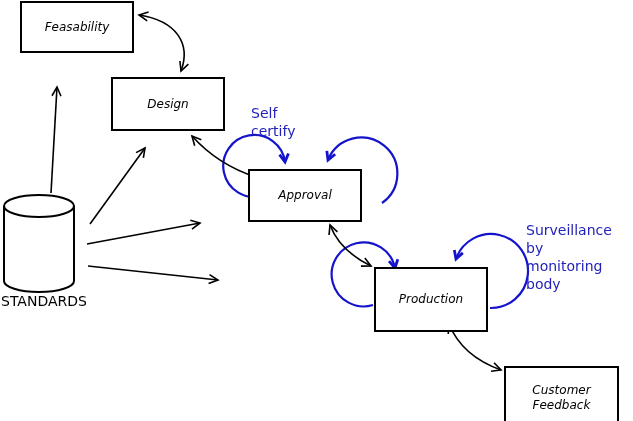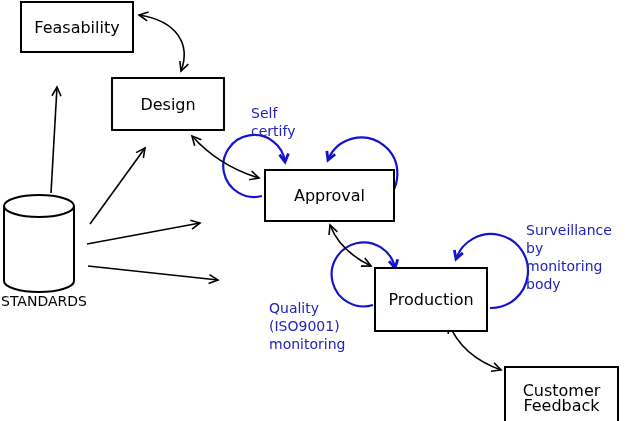--- a/index.html
+++ b/index.html
@@ -15,22 +15,23 @@
     background:var(--background);
     font-family:"DejaVu Sans","Liberation Sans",sans-serif;
     color:#000;
   }
   .stage svg{position:absolute;left:0;top:0;z-index:1;}
   .node{
     position:absolute;z-index:2;box-sizing:border-box;
     background:var(--background);
     border:2px solid var(--box-border);
     display:flex;align-items:center;justify-content:center;
-    font-size:16px;line-height:15px;text-align:center;
+    font-size:12px;line-height:15px;text-align:center;
     white-space:pre-line;
+    font-style:italic;
   }
   .lbl{
     position:absolute;z-index:3;font-size:14px;line-height:18px;
     white-space:pre-line;
   }
   .lbl.blue{color:var(--annotation-text);}
   .loop{stroke:var(--loop-arrow);stroke-width:2.2;fill:none;}
   .blk{stroke:var(--line);stroke-width:1.6;fill:none;}
   .cyl{stroke:var(--line);stroke-width:2;fill:none;}
 </style>
@@ -65,28 +66,25 @@
     <path class="blk" d="M 449 324 Q 462 356 501 370" marker-start="url(#ah)" marker-end="url(#ah)"></path>
 
     <g>
       <path class="cyl" d="M 4 206 L 4 281 A 35 11 0 0 0 74 281 L 74 206"></path>
       <ellipse class="cyl" cx="39" cy="206" rx="35" ry="11"></ellipse>
     </g>
   </svg>
 
   <div class="node" style="left:20px;top:1px;width:114px;height:52px">Feasability</div>
   <div class="node" style="left:111px;top:77px;width:114px;height:54px">Design</div>
-  <div class="node" style="left:264px;top:169px;width:131px;height:53px">Approval</div>
+  <div class="node" style="left:248px;top:169px;width:114px;height:53px">Approval</div>
   <div class="node" style="left:374px;top:267px;width:114px;height:65px">Production</div>
   <div class="node" style="left:504px;top:366px;width:115px;height:63px">Customer
 Feedback</div>
 
   <div class="lbl" style="left:1px;top:292px">STANDARDS</div>
 
   <div class="lbl blue" style="left:251px;top:104px">Self
 certify</div>
   <div class="lbl blue" style="left:526px;top:221px">Surveillance by
 monitoring body</div>
-  <div class="lbl blue" style="left:269px;top:299px">Quality
-(ISO9001)
-monitoring</div>
 
 </div>
 
 </body></html>

